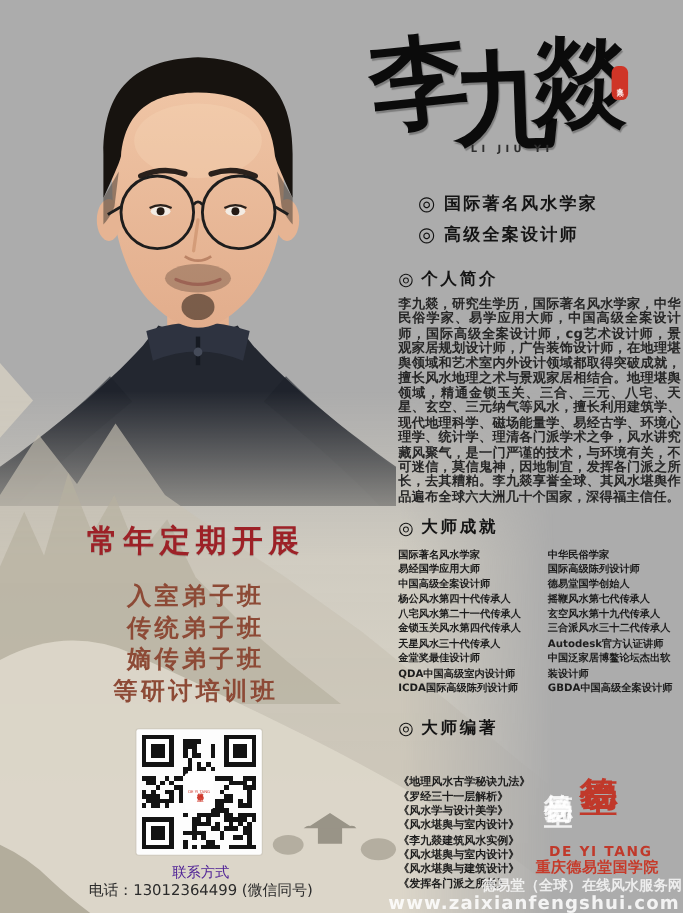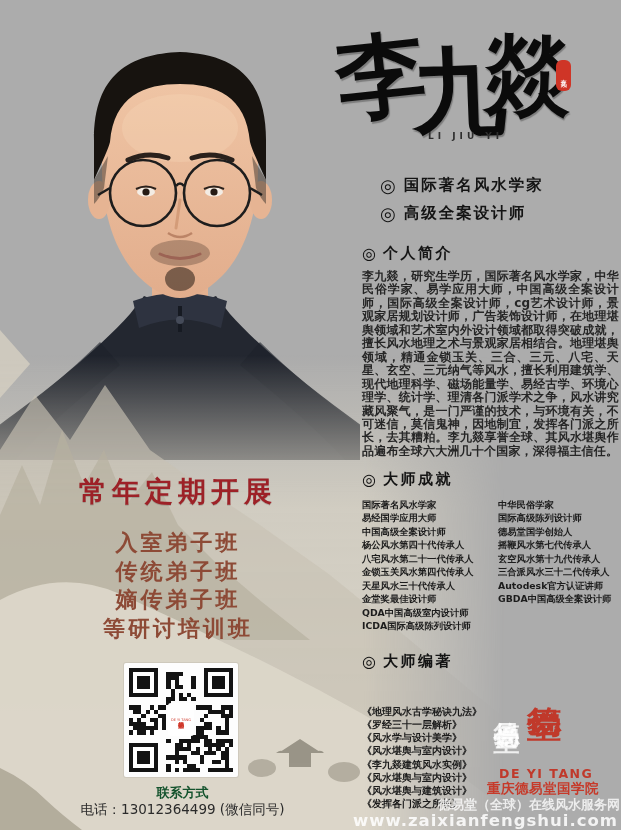--- a/index.html
+++ b/index.html
@@ -90,21 +90,21 @@
       box-shadow:0 0 0 1px rgba(0,0,0,.06);}
   .qr svg{position:absolute;left:5px;top:5px;width:104px;height:104px;}
   .qr-seal{
     position:absolute;left:44px;top:40px;width:26px;height:33px;background:#fff;border-radius:3px;
     display:flex;flex-direction:column;align-items:center;justify-content:center;gap:1px;
   }
   .qr-seal i{font-style:normal;writing-mode:vertical-rl;text-orientation:upright;
     font-size:6px;line-height:1;color:#cf3527;font-weight:bold;}
   .qr-seal u{text-decoration:none;font-size:3.5px;color:#cf3527;white-space:nowrap;}
 
-  .contact-label{left:60px;top:784px;width:245px;text-align:center;font-size:13px;font-weight:bold;color:#14532d;}
+  .contact-label{left:60px;top:784px;width:245px;text-align:center;font-size:13px;font-weight:normal;color:#4c1d95;}
   .contact-phone{left:40px;top:801px;width:285px;text-align:center;font-size:13.5px;color:#2b2b2b;white-space:nowrap;}
 
   
   .seal-v{
     position:absolute;writing-mode:vertical-rl;text-orientation:upright;
     font-family:"DejaVu Serif","Liberation Serif",serif;font-weight:bold;line-height:1;
   }
   .seal-white{left:494px;top:701px;font-size:26px;letter-spacing:2px;color:rgba(255,255,255,.82);}
   .seal-red{left:527px;top:684px;font-size:29px;letter-spacing:2px;color:#c0392b;transform:scaleX(1.18);transform-origin:left top;}
   .logo-rom{left:499px;top:766px;font-size:12.5px;font-weight:bold;letter-spacing:1.5px;color:#c0392b;white-space:nowrap;}
@@ -238,20 +238,21 @@
       <div>ICDA国际高级陈列设计师</div>
     </div>
     <div class="ach-col r">
       <div>中华民俗学家</div>
       <div>国际高级陈列设计师</div>
       <div>德易堂国学创始人</div>
       <div>摇鞭风水第七代传承人</div>
       <div>玄空风水第十九代传承人</div>
       <div>三合派风水三十二代传承人</div>
       <div>Autodesk官方认证讲师</div>
+      <div>中国泛家居博鳌论坛杰出软装设计师</div>
       <div>GBDA中国高级全案设计师</div>
     </div>
   </div>
 
   <div class="layer sec-head h-books">
     <span class="dc">◎</span>
     <b>大师编著</b>
   </div>
   <div class="abs layer book-list">
     <div>《地理风水古学秘诀九法》</div>

